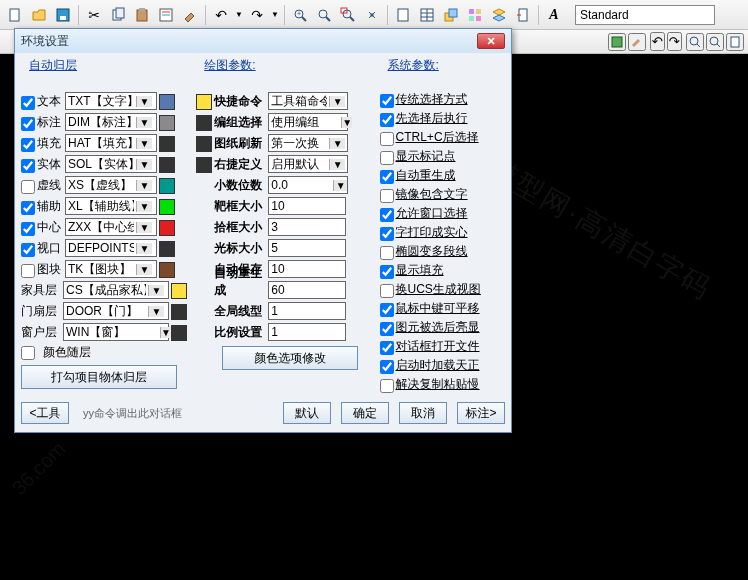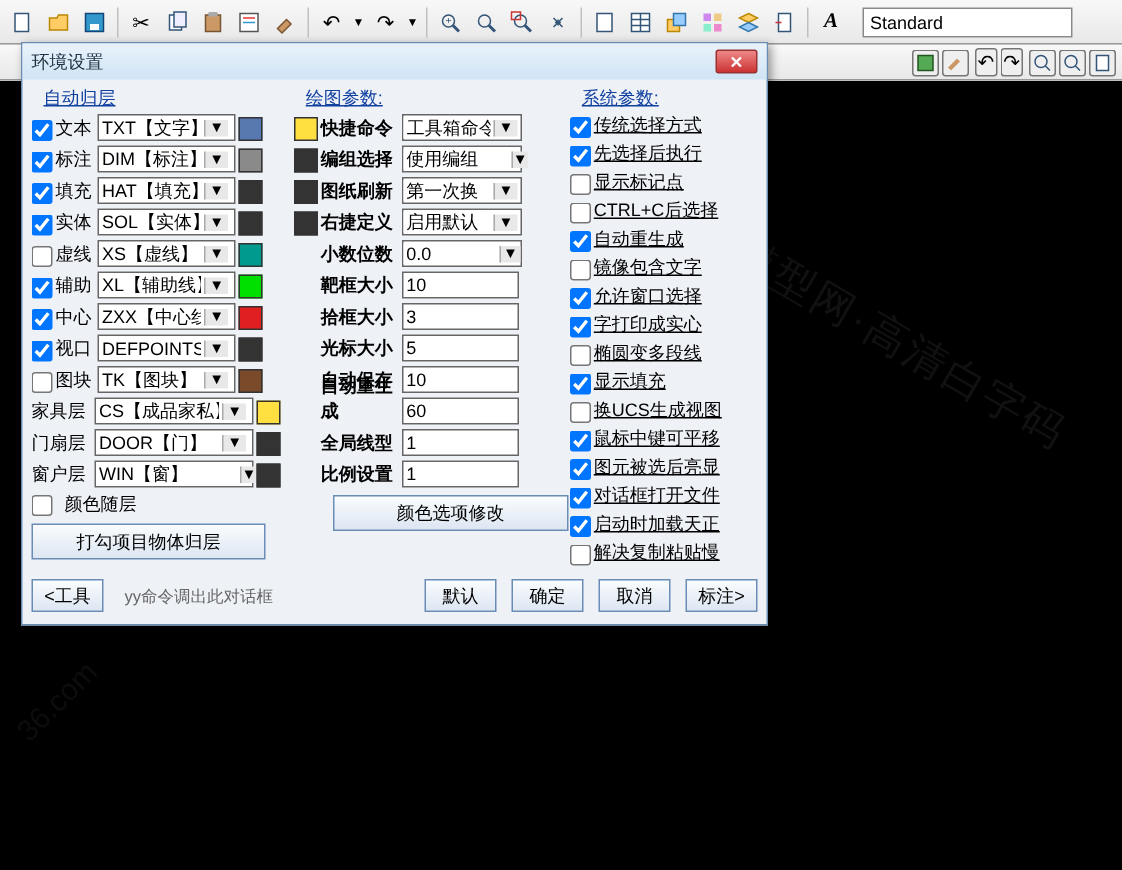--- a/index.html
+++ b/index.html
@@ -13,21 +13,21 @@
 .toolbar2 { position: absolute; top: 30px; left: 0; right: 0; background: linear-gradient(#f8f8f8, #e8e8e8); height: 24px; display: flex; align-items: center; padding: 2px 4px; gap: 2px; border-bottom: 1px solid #c0c0c0; z-index: 1; }
 
 .dialog { position: absolute; top: 28px; left: 14px; width: 498px; background: #eef1f6; border: 1px solid #6a8db5; box-shadow: 2px 2px 6px rgba(0,0,0,0.4); z-index: 10; }
 .dlg-title { background: linear-gradient(#eaf3fb, #cfe4f5); height: 24px; display: flex; align-items: center; padding: 0 6px; justify-content: space-between; }
 .dlg-title span { color: #234; }
 .dlg-close { width: 28px; height: 16px; background: linear-gradient(#e88, #c33); border: 1px solid #933; border-radius: 2px; color: #fff; font-weight: bold; font-size: 11px; display: flex; align-items: center; justify-content: center; cursor: pointer; }
 .dlg-body { padding: 4px 6px 8px; }
 
 .columns { display: flex; gap: 4px; }
 .col { display: flex; flex-direction: column; }
-.sect-head { color: #1040a0; text-decoration: underline; font-size: 12px; margin-bottom: 0; padding-left: 8px; }
+.sect-head { color: #1040a0; text-decoration: underline; font-size: 12px; margin-bottom: 16px; padding-left: 8px; }
 
 .row { display: flex; align-items: flex-end; height: 20px; margin-bottom: 1px; }
 .cb { width: 14px; height: 14px; margin-right: 2px; }
 .lbl { min-width: 28px; }
 .combo { display: flex; align-items: center; height: 18px; background: #fff; border: 1px solid #666; width: 92px; }
 .combo input { border: none; outline: none; width: 70px; font-size: 12px; padding: 0 2px; font-family: inherit; }
 .combo .dd { width: 16px; text-align: center; font-size: 10px; cursor: pointer; background: #e8e8e8; border-left: 1px solid #aaa; }
 .swatch { width: 16px; height: 16px; border: 1px solid #333; margin-left: 2px; }
 
 .col1 { width: 172px; }
@@ -407,41 +407,41 @@
               <span style="width:18px;display:inline-block"></span>
               <span class="plabel">全局线型</span>
               <input class="txtin" value="1" style="">
             </div>
             <div class="row">
               <span style="width:18px;display:inline-block"></span>
               <span class="plabel">比例设置</span>
               <input class="txtin" value="1" style="">
             </div>
           </div>
-        <button class="wide-btn" style="width:157px;margin:4px 0 0 26px">颜色选项修改</button>
+        <button class="wide-btn" style="width:136px;margin:4px 0 0 26px">颜色选项修改</button>
       </div>
 
       <div class="col col3">
         <div class="sect-head">系统参数:</div>
         <div id="sys-rows">
             <div class="row">
               <input type="checkbox" class="cb" checked="" style="">
     <span class="lbl3">传统选择方式</span>
             </div>
             <div class="row">
               <input type="checkbox" class="cb" checked="" style="">
     <span class="lbl3">先选择后执行</span>
             </div>
             <div class="row">
               <input type="checkbox" class="cb" style="">
+    <span class="lbl3">CTRL+C后选择</span>
+            </div>
+            <div class="row">
+              <input type="checkbox" class="cb" style="">
     <span class="lbl3">显示标记点</span>
-            </div>
-            <div class="row">
-              <input type="checkbox" class="cb" style="">
-    <span class="lbl3">CTRL+C后选择</span>
             </div>
             <div class="row">
               <input type="checkbox" class="cb" checked="" style="">
     <span class="lbl3">自动重生成</span>
             </div>
             <div class="row">
               <input type="checkbox" class="cb" style="">
     <span class="lbl3">镜像包含文字</span>
             </div>
             <div class="row">

